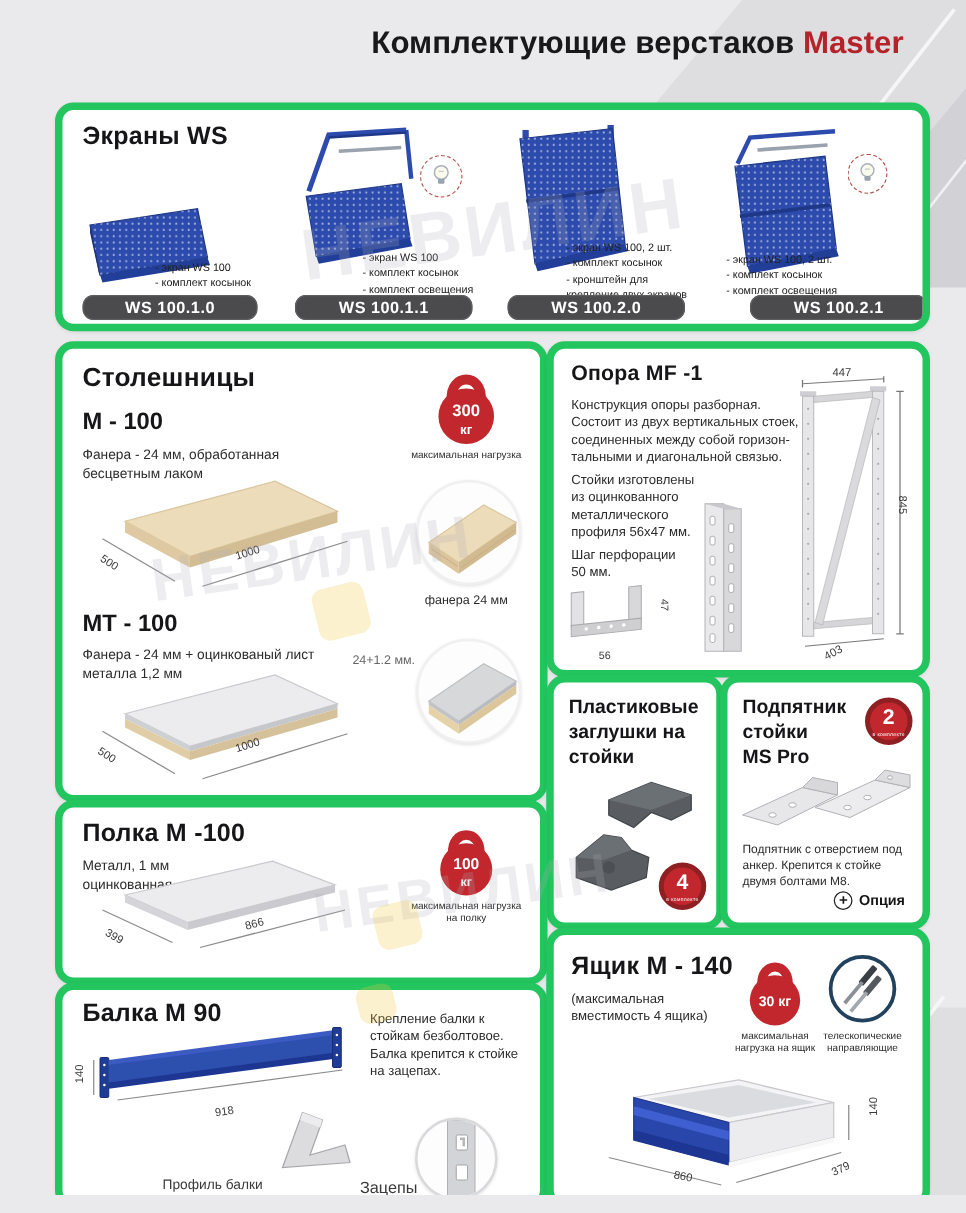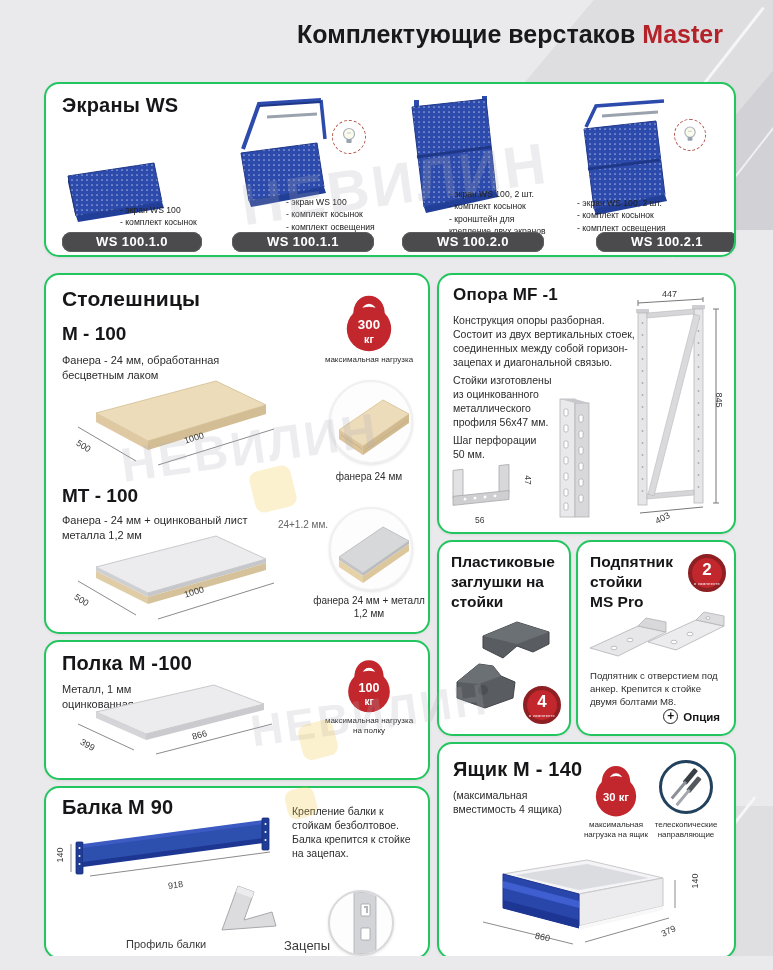--- a/index.html
+++ b/index.html
@@ -1,19 +1,19 @@
 <!DOCTYPE html>
 <html><head>
 <meta charset="utf-8">
 <style>
   html,body{margin:0;padding:0;}
   body{font-family:"Liberation Sans","DejaVu Sans",sans-serif;background:#eaeaec;}
   #page{position:relative;width:773px;height:956px;background:#eaeaec;overflow:hidden;padding-left:32px;}
   .deco{position:absolute;pointer-events:none;}
-  .card{position:absolute;background:#fff;border:2px solid #22c55e;border-radius:15px;
+  .card{position:absolute;background:#fff;border:6px solid #22c55e;border-radius:15px;
         box-shadow:0 1px 3px rgba(0,0,0,.07);overflow:hidden;}
   .h1{position:absolute;font-weight:bold;color:#161618;font-size:20px;letter-spacing:.2px;}
   .h2{position:absolute;font-weight:bold;color:#161618;font-size:18px;}
   .body-t{position:absolute;color:#2c2c2e;font-size:11px;line-height:1.32;}
   .small-t{position:absolute;color:#2c2c2e;font-size:10.5px;line-height:1.34;}
   .feat{position:absolute;font-size:8.6px;line-height:1.45;color:#222;}
   .strip{position:absolute;height:20px;background:#4b4b4d;border-radius:9px;color:#fff;
          font-weight:bold;font-size:13px;text-align:center;line-height:20px;letter-spacing:.4px;
          box-shadow:inset 0 0 0 1px #5d5d60;}
   .dim{position:absolute;font-size:9px;color:#3a3a3c;white-space:nowrap;}
@@ -194,30 +194,29 @@
 
     <div class="inset" style="left:283px;top:232px;width:80px;height:80px;">
       <svg width="80" height="80" viewBox="0 0 80 80">
         <polygon points="8,48 52,18 78,32 32,64" fill="#d7d8da" stroke="#bfc0c3" stroke-width="1"></polygon>
         <polygon points="8,48 32,64 32,67 8,51" fill="#c2c3c6"></polygon>
         <polygon points="8,51 32,67 32,74 8,58" fill="#e6d2a8"></polygon>
         <polygon points="32,64 78,32 78,35 32,67" fill="#babbbe"></polygon>
         <polygon points="32,67 78,35 78,42 32,74" fill="#dcc69c"></polygon>
       </svg>
     </div>
-    <div class="inset-cap" style="left:263px;top:320px;width:120px;">фанера 24 мм + металл 1,2 мм</div>
   </div>
 
   <div class="card" style="left:437px;top:273px;width:295px;height:257px;">
     <div class="h1" style="left:14px;top:10px;font-size:17px;">Опора MF -1</div>
     <div class="small-t" style="left:14px;top:38px;width:190px;">
       <div>Конструкция опоры разборная.</div>
       <div>Состоит из двух вертикальных стоек,</div>
       <div>соединенных между собой горизон-</div>
-      <div>зацепах и диагональной связью.</div>
+      <div>тальными и диагональной связью.</div>
     </div>
     <div class="small-t" style="left:14px;top:98px;width:150px;">
       <div>Стойки изготовлены</div>
       <div>из оцинкованного</div>
       <div>металлического</div>
       <div>профиля 56х47 мм.</div>
     </div>
     <div class="small-t" style="left:14px;top:158px;width:150px;">
       <div>Шаг перфорации</div>
       <div>50 мм.</div>

